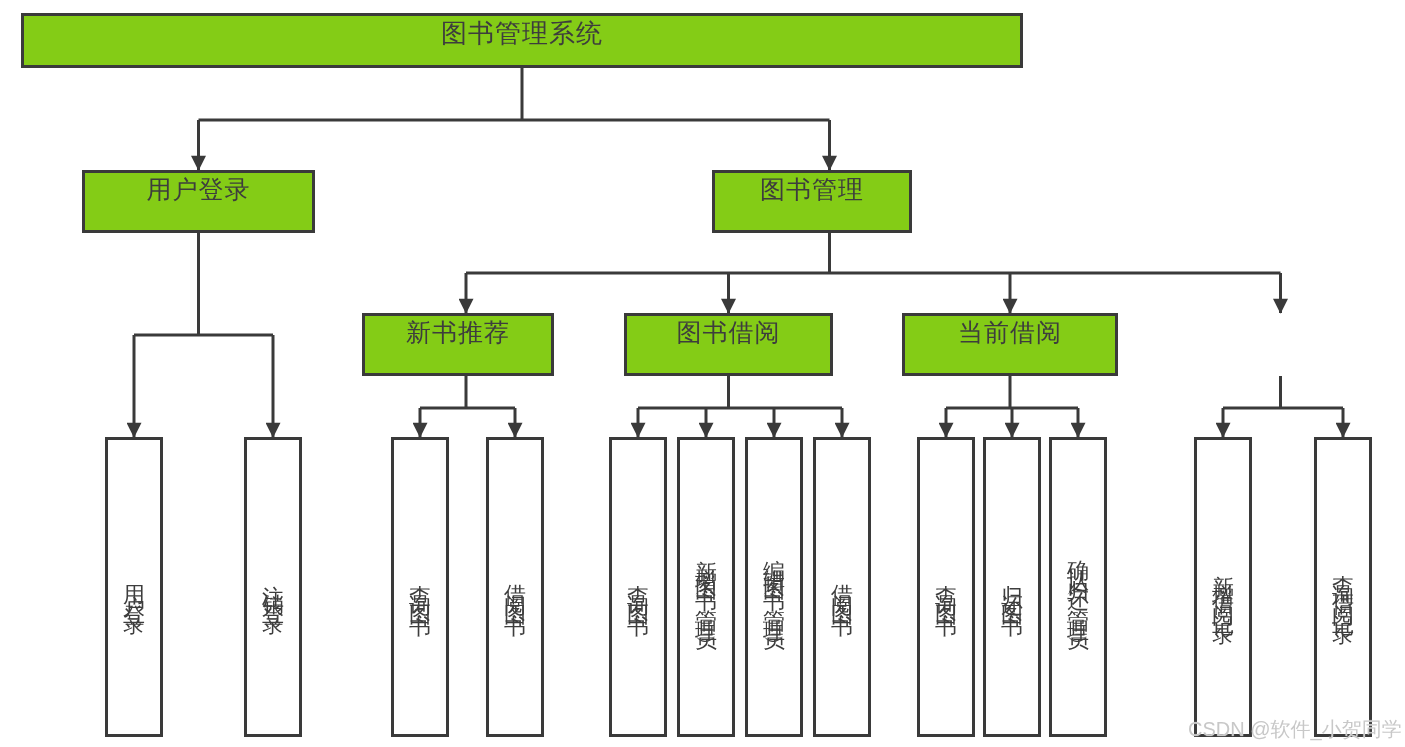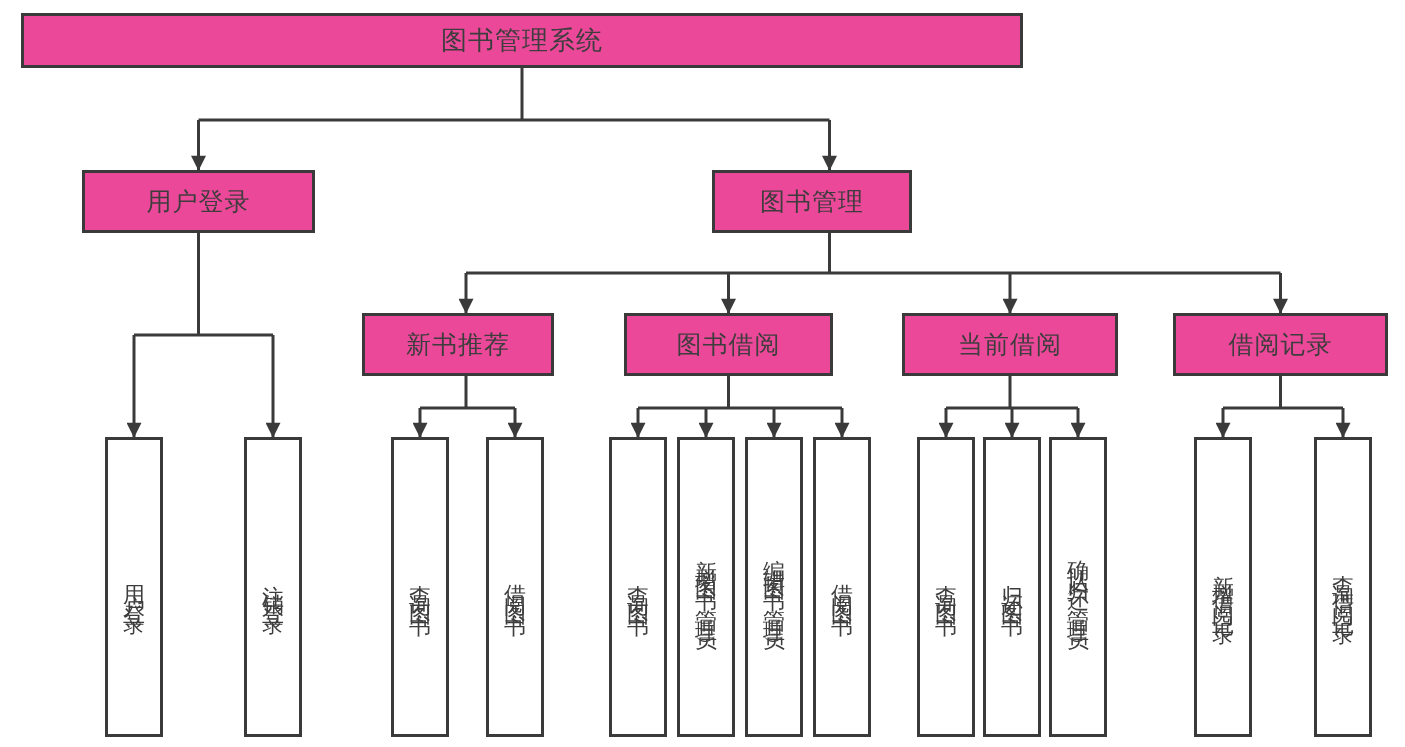--- a/index.html
+++ b/index.html
@@ -12,25 +12,25 @@
     overflow: hidden;
   }
   .wires {
     position: absolute;
     left: 0; top: 0;
     width: 1405px; height: 747px;
     z-index: 1;
   }
   .node {
     position: absolute;
-    background: #ec4899;
+    background: #84cc16;
     border: 3px solid #3a3a3a;
     box-sizing: border-box;
     display: flex;
-    align-items: center;
+    align-items: flex-start;
     justify-content: center;
     z-index: 2;
   }
   .node .hlabel {
     color: #3d3d3d;
     font-size: 25px;
     letter-spacing: 1px;
     white-space: nowrap;
   }
   .node .hlabel.root-size { font-size: 26px; }
@@ -128,23 +128,20 @@
 
   <div class="node" style="left:362px; top:313px; width:192px; height:63px;">
     <span class="hlabel">新书推荐</span>
   </div>
   <div class="node" style="left:624px; top:313px; width:209px; height:63px;">
     <span class="hlabel">图书借阅</span>
   </div>
   <div class="node" style="left:902px; top:313px; width:216px; height:63px;">
     <span class="hlabel">当前借阅</span>
   </div>
-  <div class="node" style="left:1173px; top:313px; width:215px; height:63px;">
-    <span class="hlabel">借阅记录</span>
-  </div>
 
   <div class="leaf" style="left:105px;">
     <span class="vlabel">用户登录</span>
   </div>
   <div class="leaf" style="left:244px;">
     <span class="vlabel">注销登录</span>
   </div>
 
   <div class="leaf" style="left:391px;">
     <span class="vlabel">查询图书</span>
@@ -176,14 +173,15 @@
     <span class="vlabel">确认归还（管理员）</span>
   </div>
 
   <div class="leaf" style="left:1194px;">
     <span class="vlabel">新增借阅记录</span>
   </div>
   <div class="leaf" style="left:1314px;">
     <span class="vlabel">查询借阅记录</span>
   </div>
 
+  <div class="watermark">CSDN @软件_小贺同学</div>
 
 </div>
 
 </body></html>

